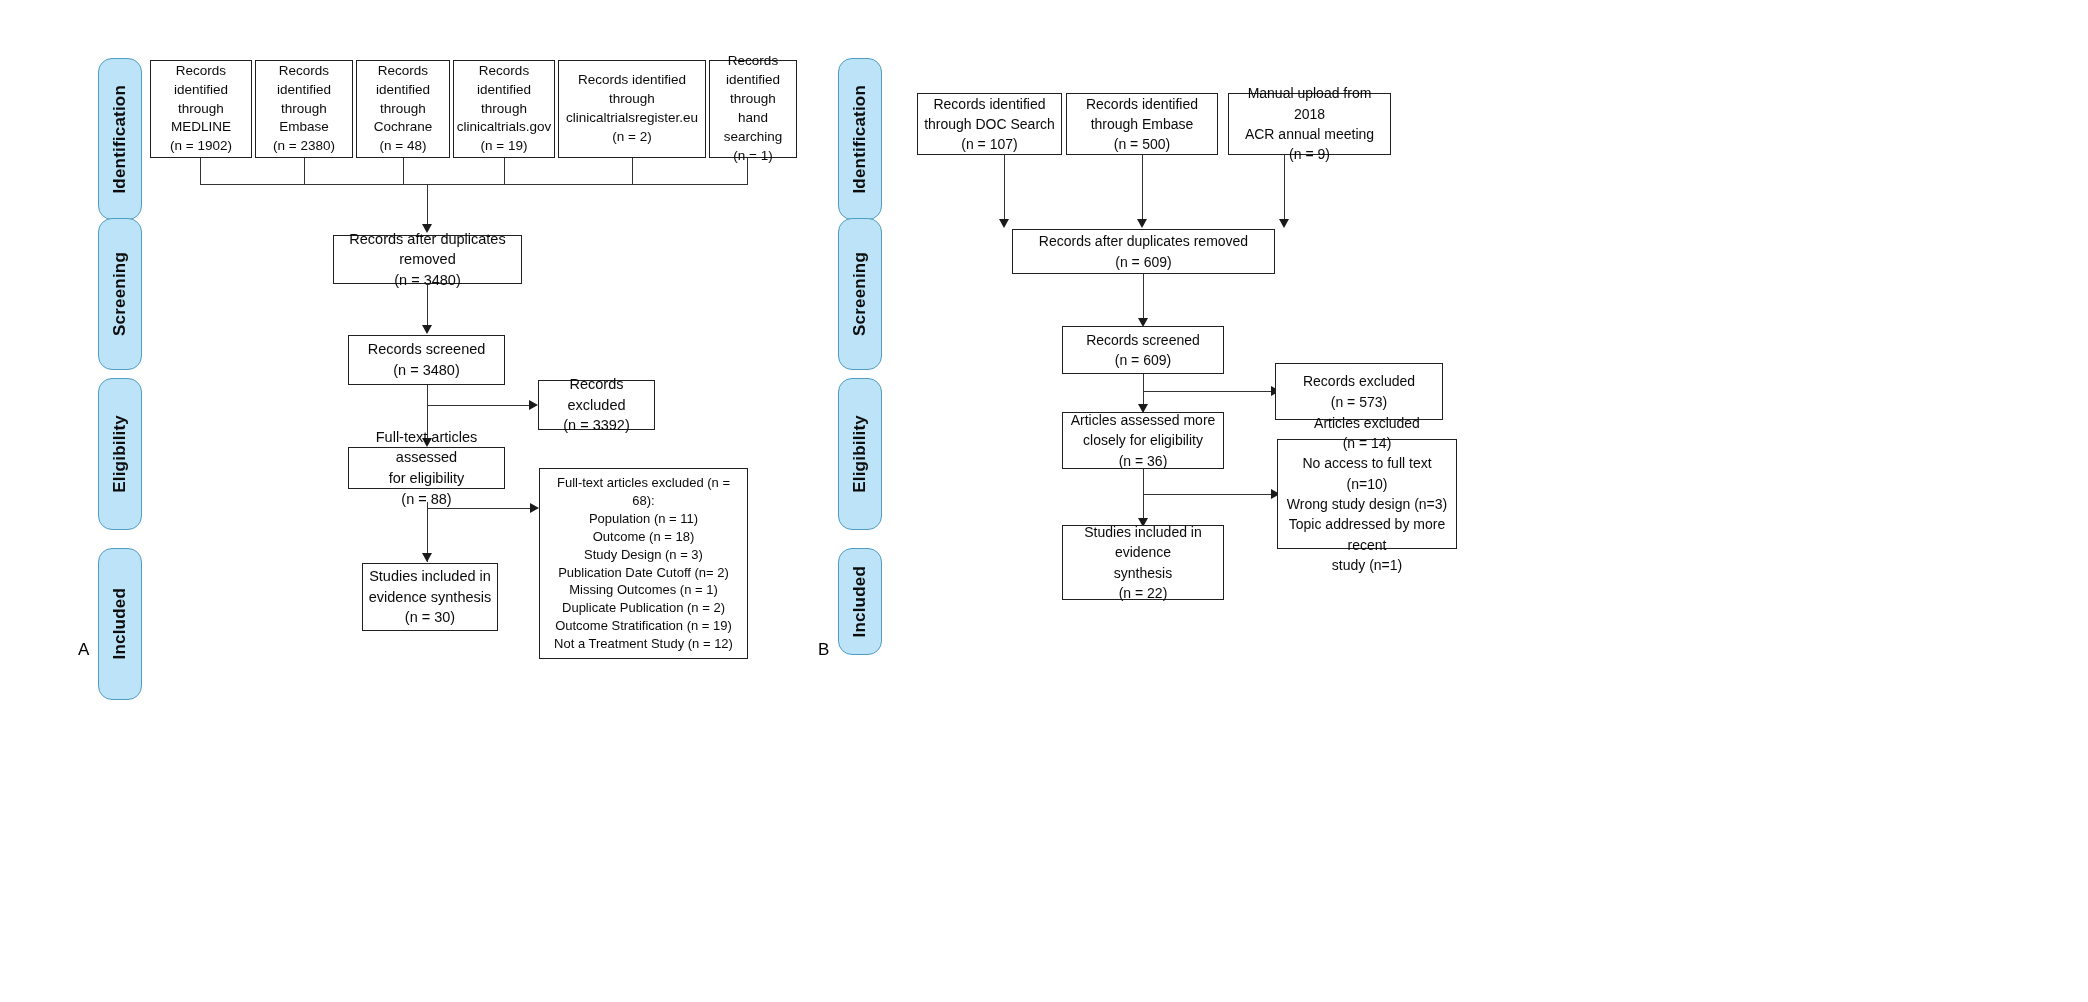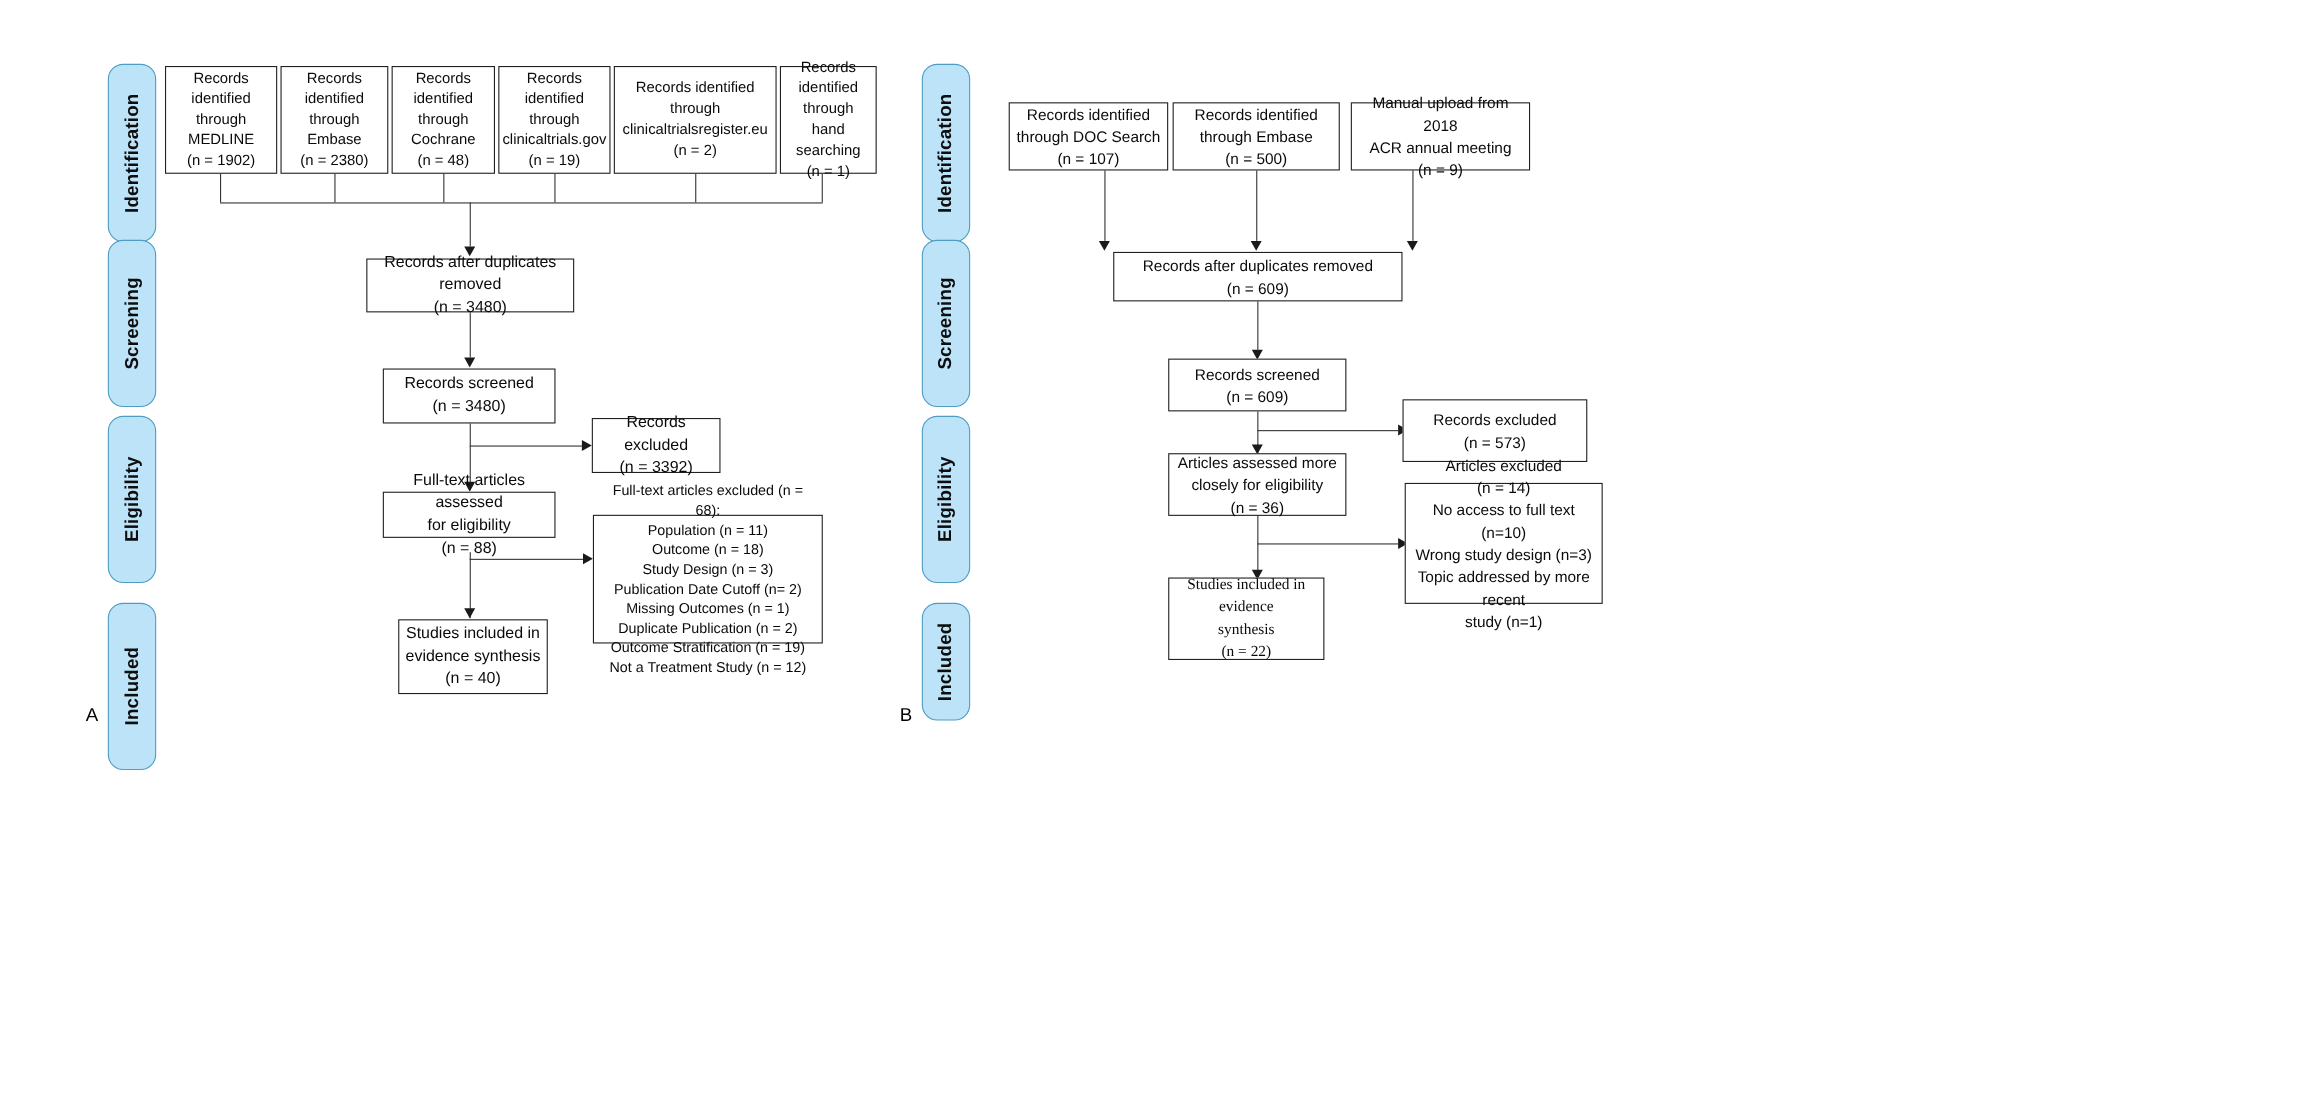--- a/index.html
+++ b/index.html
@@ -195,36 +195,36 @@
       <span class="box-text">Full-text articles assessed
 for eligibility
 (n = 88)</span>
     </div>
 
     <div class="ln v" style="left:427px; top:502px; height:60px;"></div>
     <div class="ln h" style="left:427px; top:508px; width:103px;"></div>
     <div class="arrow-right" style="left:530px; top:503px;"></div>
     <div class="arrow-down" style="left:422px; top:553px;"></div>
 
-    <div class="box tiny" style="left:539px; top:468px; width:209px; height:117px;">
+    <div class="box tiny" style="left:539px; top:468px; width:209px; height:191px;">
       <span class="box-text">Full-text articles excluded (n = 68):
 Population (n = 11)
 Outcome (n = 18)
 Study Design (n = 3)
 Publication Date Cutoff (n= 2)
 Missing Outcomes (n = 1)
 Duplicate Publication (n = 2)
 Outcome Stratification (n = 19)
 Not a Treatment Study  (n = 12)</span>
     </div>
 
     <div class="box" style="left:362px; top:563px; width:136px; height:68px;">
       <span class="box-text">Studies included in
 evidence synthesis
-(n = 40)</span>
+(n = 30)</span>
     </div>
 
     <div class="panel-letter" style="left:78px; top:640px;">A</div>
   </div>
 
   <div class="panel-b">
 
     <div class="stage" style="left:838px; top:58px; width:42px; height:160px;">
       <span class="stage-text">Identification</span>
     </div>
@@ -299,21 +299,21 @@
 
     <div class="box small" style="left:1277px; top:439px; width:180px; height:110px;">
       <span class="box-text">Articles excluded
 (n = 14)
 No access to full text (n=10)
 Wrong study design (n=3)
 Topic addressed by more recent
 study (n=1)</span>
     </div>
 
-    <div class="box" style="left:1062px; top:525px; width:142px; height:75px;font-family:Liberation Serif, serif;">
+    <div class="box" style="left:1062px; top:525px; width:162px; height:75px;">
       <span class="box-text">Studies included in evidence
 synthesis
 (n = 22)</span>
     </div>
 
     <div class="panel-letter" style="left:818px; top:640px;">B</div>
   </div>
 
 </div>
 

